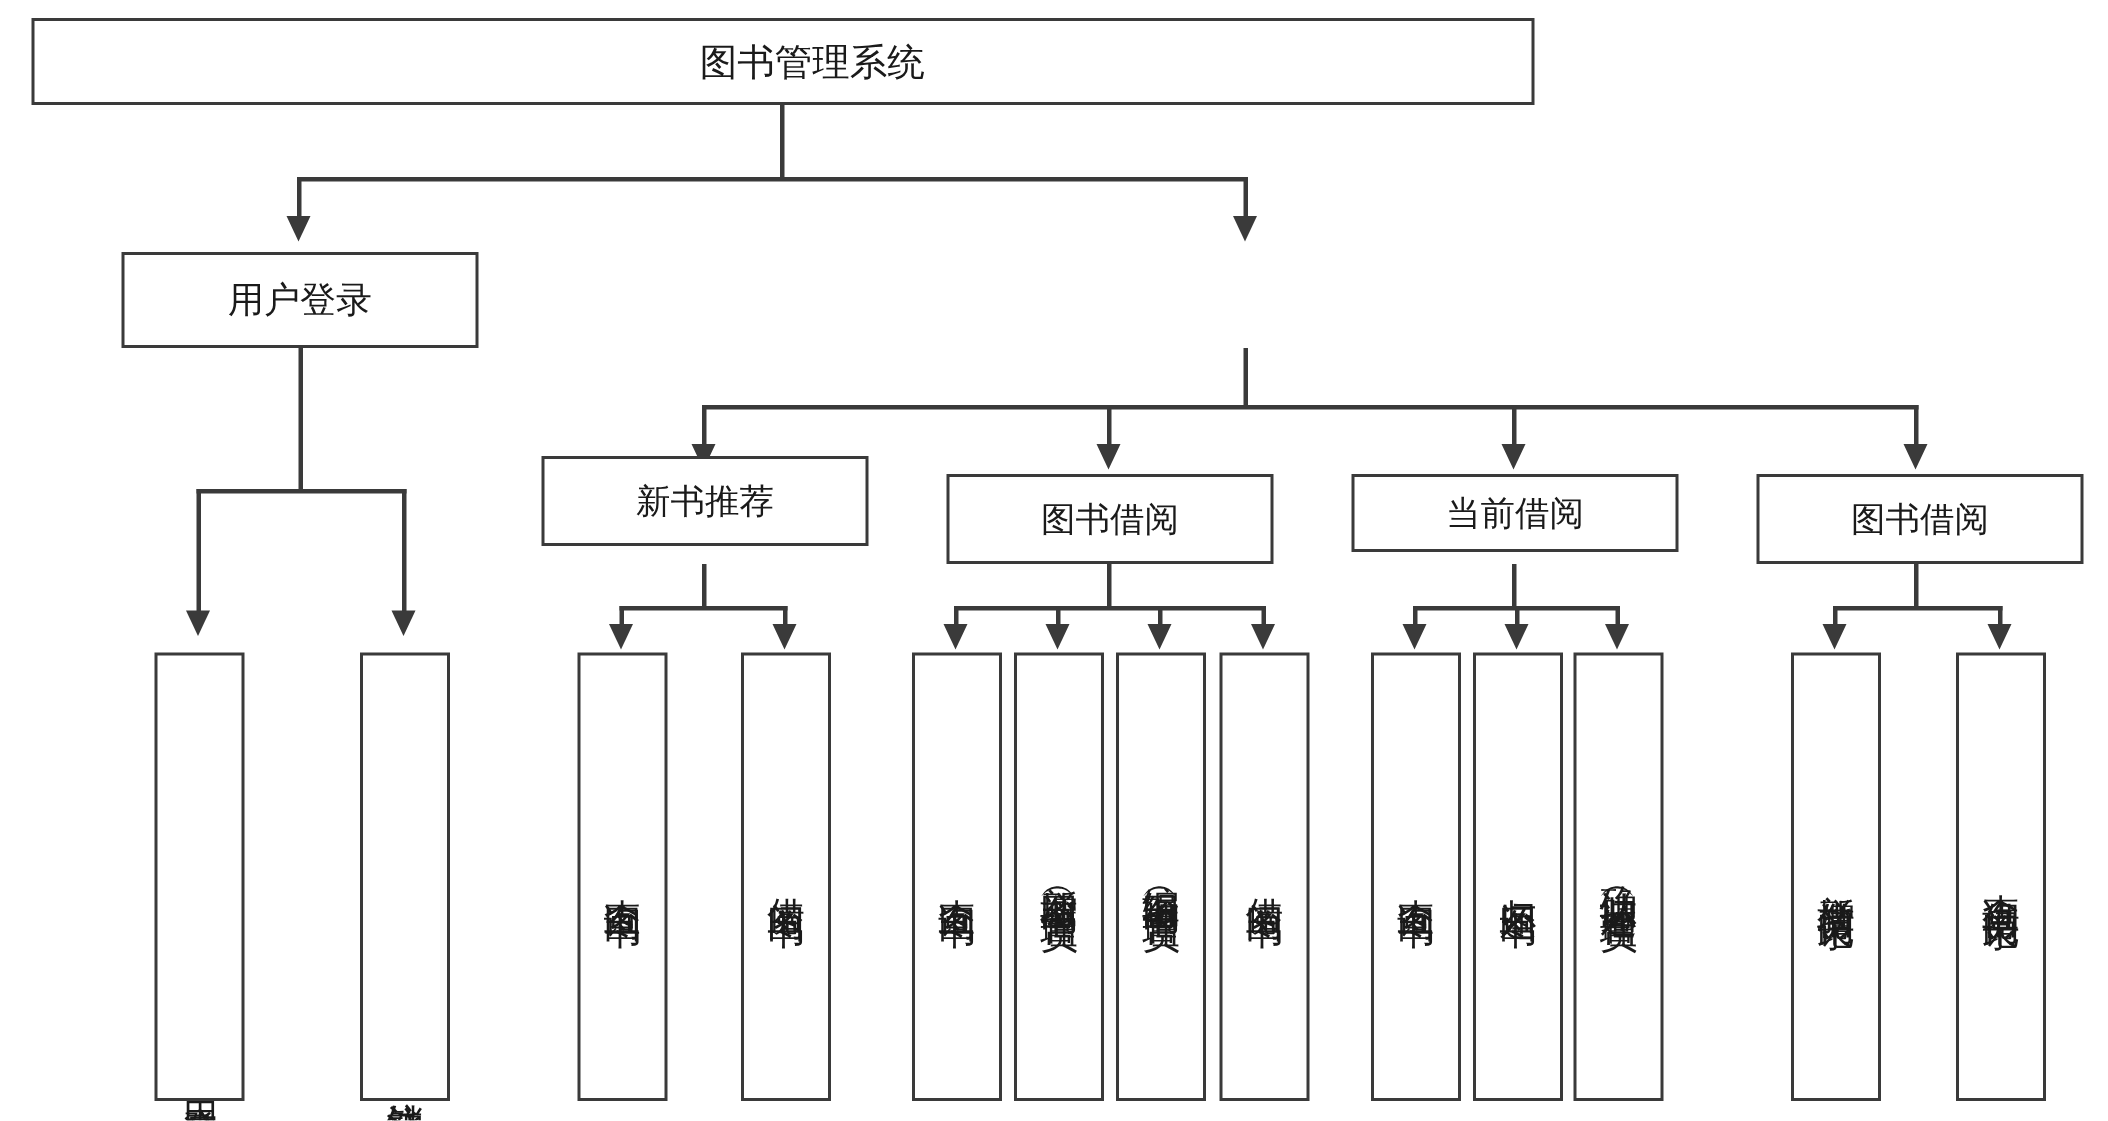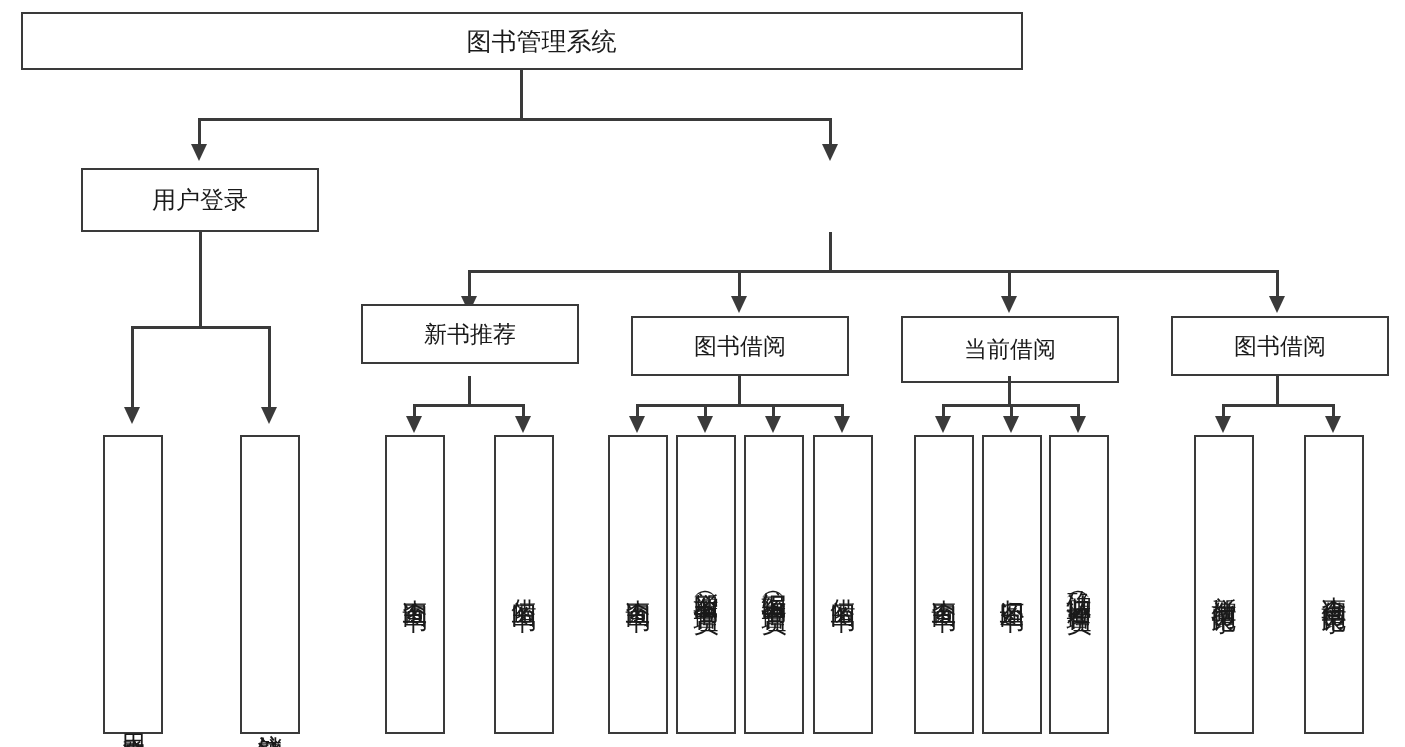--- a/index.html
+++ b/index.html
@@ -111,21 +111,21 @@
   <div class="arrow" style="left:1001px; top:296px;"></div>
   <div class="vline" style="left:1276px; top:270px; width:3px; height:28px;"></div>
   <div class="arrow" style="left:1269px; top:296px;"></div>
 
   <div class="node level3" style="left:361px; top:304px; width:218px; height:60px;">
     <span>新书推荐</span>
   </div>
   <div class="node level3" style="left:631px; top:316px; width:218px; height:60px;">
     <span>图书借阅</span>
   </div>
-  <div class="node level3" style="left:901px; top:316px; width:218px; height:67px;">
+  <div class="node level3" style="left:901px; top:316px; width:218px; height:52px;">
     <span>当前借阅</span>
   </div>
   <div class="node level3" style="left:1171px; top:316px; width:218px; height:60px;">
     <span>图书借阅</span>
   </div>
 
   <div class="vline" style="left:468px; top:376px; width:3px; height:28px;"></div>
   <div class="hline" style="left:413px; top:404px; width:112px; height:3px;"></div>
   <div class="vline" style="left:413px; top:404px; width:3px; height:14px;"></div>
   <div class="arrow" style="left:406px; top:416px;"></div>

